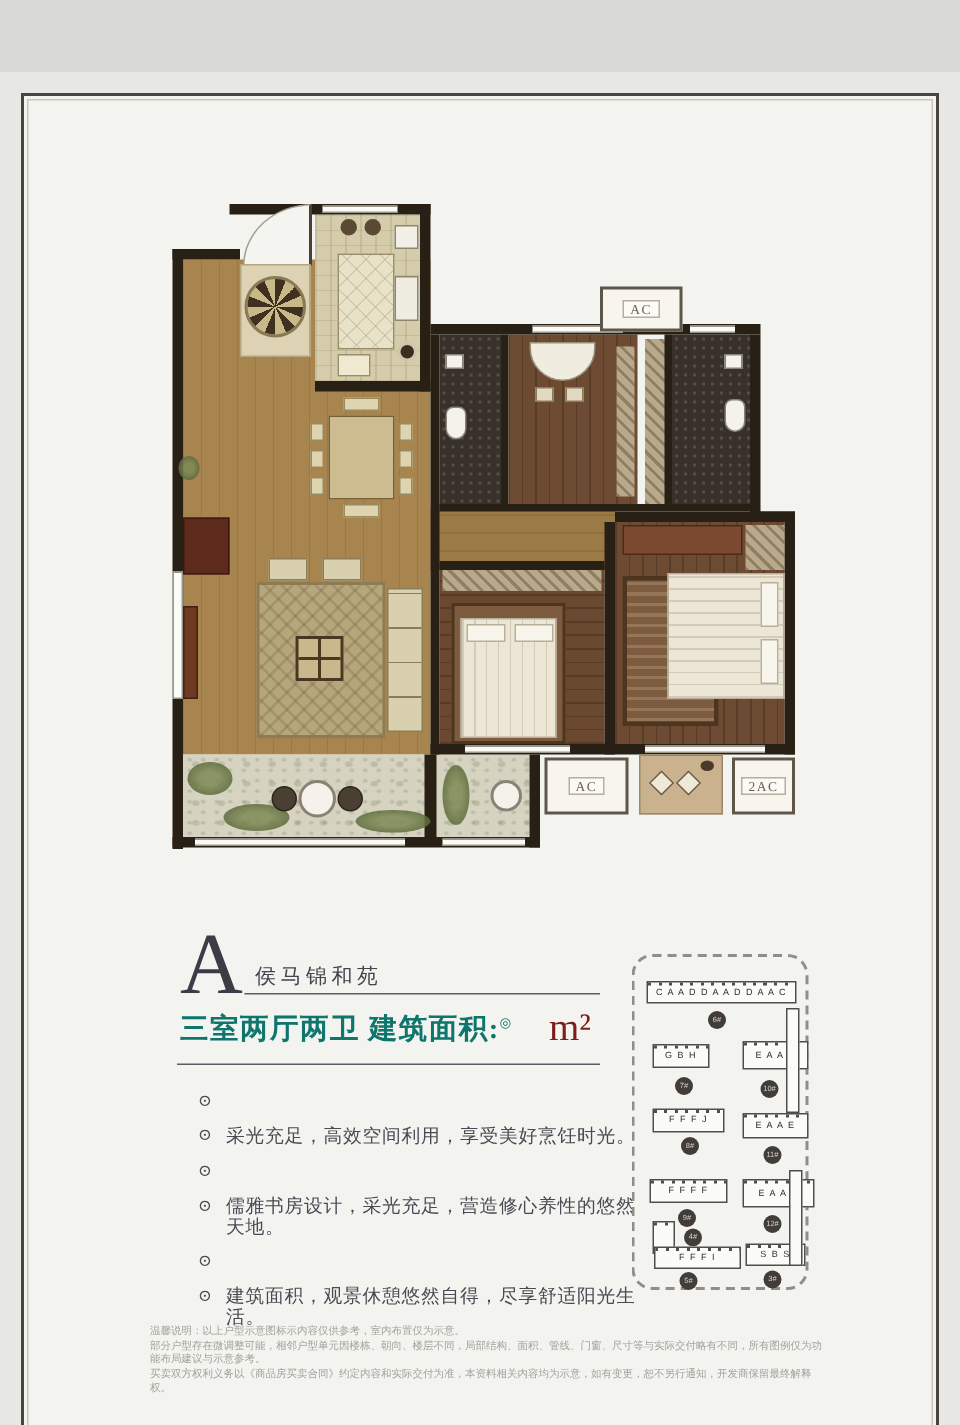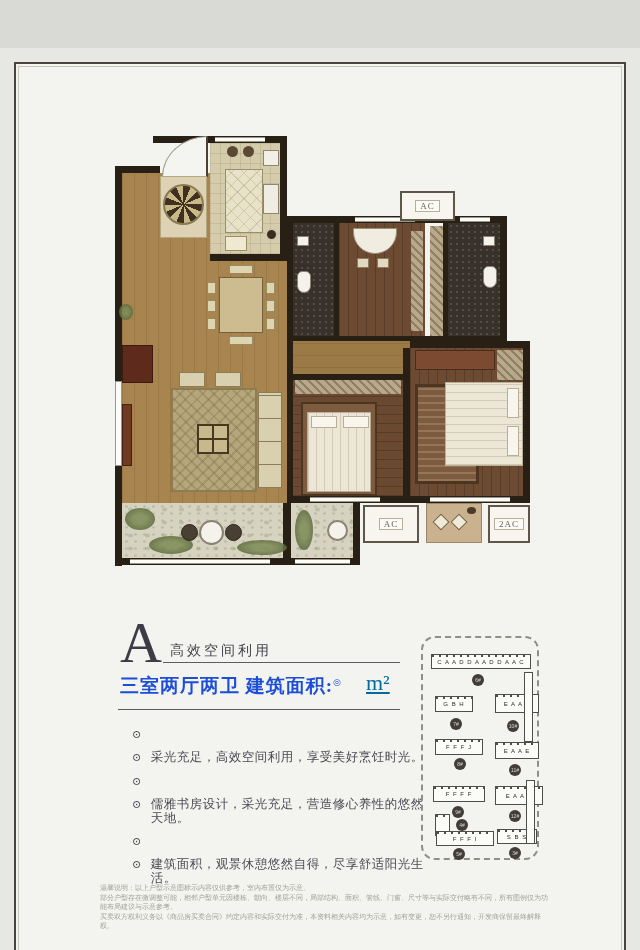--- a/index.html
+++ b/index.html
@@ -25,23 +25,23 @@
   .furn{position:absolute;}
   .acbox{position:absolute;background:#f7f5ee;border:2px solid #5f564a;display:flex;align-items:center;justify-content:center;
          font-size:9px;color:#6b6257;letter-spacing:1px;}
   .acbox span{border:1px solid #b7ae9d;padding:0 4px;background:#fbfaf5;}
   .green{position:absolute;background:radial-gradient(#7c8a55 30%,#5d6b3c 70%);border-radius:50%;opacity:.85;}
   .round{border-radius:50%;}
   
   #big-letter{position:absolute;left:120px;top:566px;font-size:58px;color:#3c3c46;line-height:1;}
   #tagline{position:absolute;left:170px;top:594px;font-size:14px;color:#44444e;letter-spacing:3px;}
   .rule{position:absolute;height:1px;background:#5c5c66;}
-  #spec{position:absolute;left:120px;top:625px;font-size:19px;font-weight:bold;color:#1d4ed8;letter-spacing:1px;}
+  #spec{position:absolute;left:120px;top:625px;font-size:19px;font-weight:bold;color:#0f766e;letter-spacing:1px;}
   #spec sup{font-size:9px;font-weight:normal;}
-  #unit{position:absolute;left:366px;top:622px;font-size:22px;color:#0369a1;text-decoration:underline;}
+  #unit{position:absolute;left:366px;top:622px;font-size:26px;color:#7f1d1d;}
   #features{position:absolute;left:132px;top:680px;width:292px;list-style:none;margin:0;padding:0;}
   #features li{display:flex;gap:9px;margin-bottom:10px;font-size:12.5px;color:#4a4a54;letter-spacing:.5px;line-height:1.1;}
   #features .b-icon{font-size:11px;line-height:13px;color:#4a4a54;flex:0 0 auto;}
   #disclaimer{position:absolute;left:100px;top:835px;width:450px;font-size:7px;line-height:9.5px;color:#a3a19b;
               font-family:"Liberation Sans","DejaVu Sans",sans-serif;}
   
   #siteplan{position:absolute;left:421px;top:588px;width:118px;height:224px;border:2px dashed #8f8f89;border-radius:14px;}
   .bldg{position:absolute;background:#fbfbf8;border:1px solid #4e4e4a;display:flex;align-items:center;justify-content:center;
         font-size:6px;letter-spacing:1px;color:#2e2e2a;font-family:"Liberation Sans","DejaVu Sans",sans-serif;
         background-image:repeating-linear-gradient(90deg,#4e4e4a 0 2px,transparent 2px 7px);
@@ -180,21 +180,21 @@
     <div class="furn" style="left:311px;top:367px;width:56px;height:40px;background:#c9b28d;border:1px solid #9a8668;"></div>
     <div class="furn" style="left:320px;top:380px;width:12px;height:12px;background:#efe9d8;border:1px solid #6e5c42;transform:rotate(45deg);"></div>
     <div class="furn" style="left:338px;top:380px;width:12px;height:12px;background:#efe9d8;border:1px solid #6e5c42;transform:rotate(45deg);"></div>
     <div class="furn round" style="left:352px;top:371px;width:9px;height:7px;background:#4a3a2a;"></div>
     <div class="acbox" style="left:373px;top:369px;width:42px;height:38px;">
         <span>2AC</span>
       </div>
   </div>
 
   <div id="big-letter">A</div>
-  <div id="tagline">高效空间利用</div>
+  <div id="tagline">侯马锦和苑</div>
   <div class="rule" style="left:163px;top:614px;width:237px;"></div>
   <div id="spec"><span>三室两厅两卫 建筑面积:</span><sup>◎</sup></div>
   <div id="unit">m²</div>
   <div class="rule" style="left:118px;top:661px;width:282px;"></div>
 
   <ul id="features">
     <li>
         <span class="b-icon">⊙</span>
       </li>
     <li>

